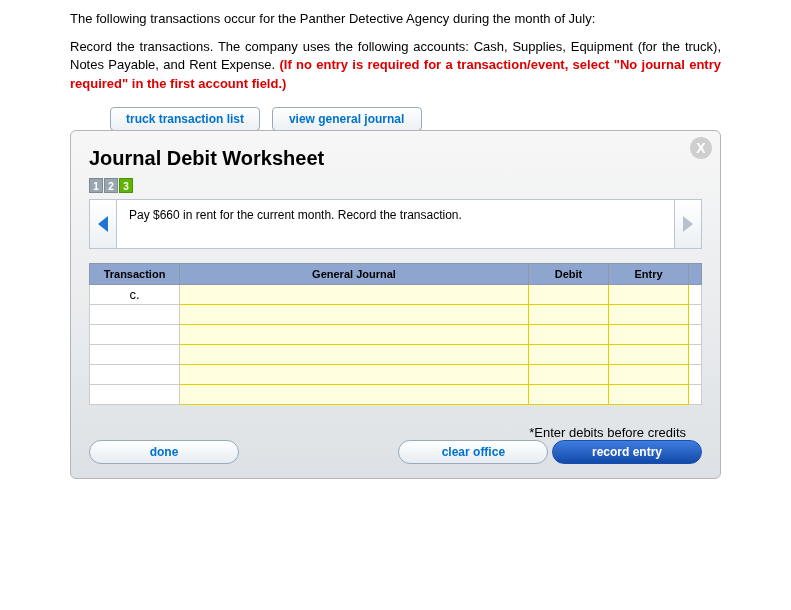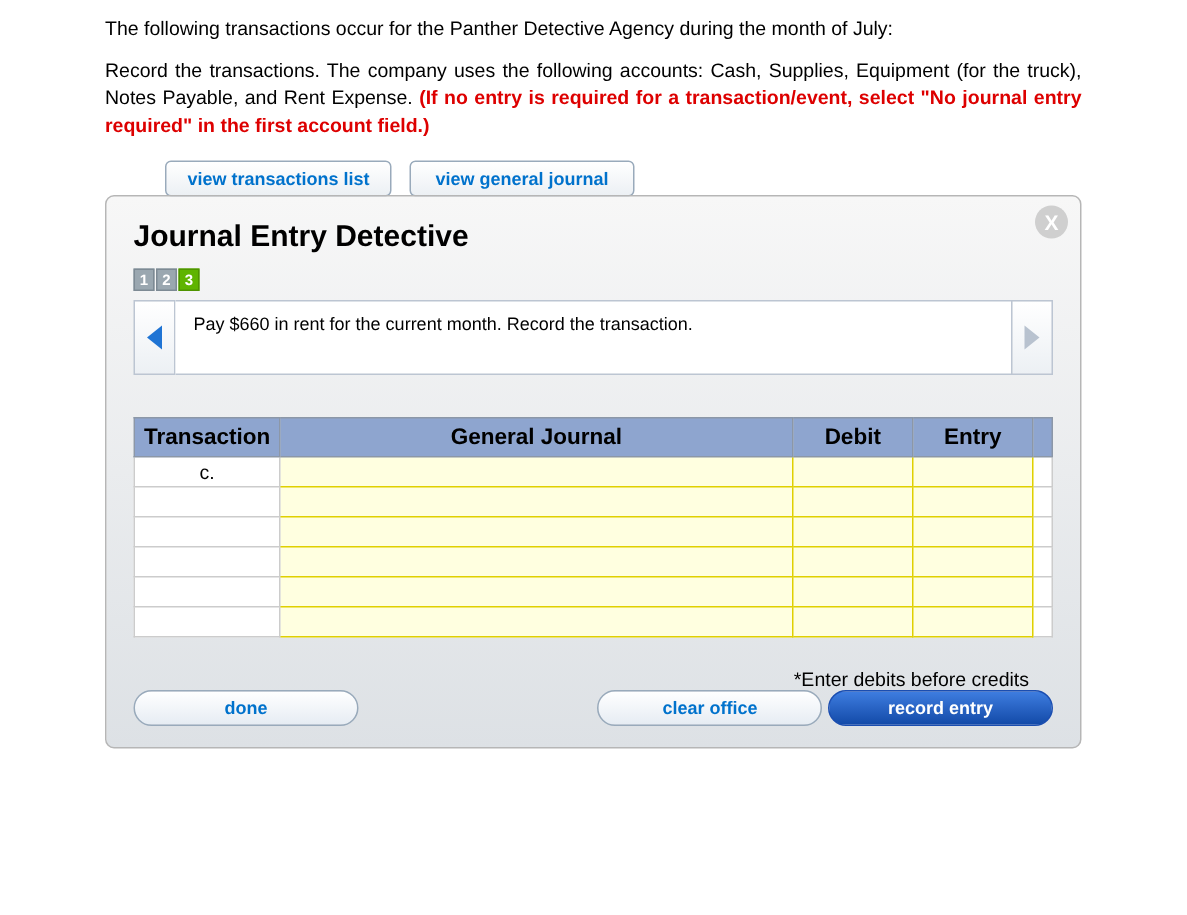--- a/index.html
+++ b/index.html
@@ -27,37 +27,37 @@
     text-align: center; line-height: 22px; font-size: 14px; cursor: pointer;
   }
   .ws-title { font-size: 20px; font-weight: bold; margin: 4px 0 8px 0; }
   .step-boxes { margin-bottom: 6px; }
   .step {
     display: inline-block; width: 14px; height: 15px; line-height: 15px;
     text-align: center; font-size: 10px; font-weight: bold; color: #fff;
     margin-right: 1px; background: #9aa7b0; border:1px solid #7d8a94;
   }
   .step.active { background: #5fb400; border-color:#4f9400;}
-  .prompt-row { display: flex; align-items: stretch; margin-bottom: 28px; }
+  .prompt-row { display: flex; align-items: stretch; margin-bottom: 14px; }
   .nav-arrow {
     width: 28px; background: linear-gradient(#ffffff,#ecf0f4);
     border: 1px solid #bcc5d2; display: flex; align-items: center; justify-content: center;
     cursor: pointer;
   }
   .nav-arrow svg { display:block; }
   .prompt-box {
     flex: 1; background: #fff; border: 1px solid #bcc5d2; border-left: none; border-right:none;
     padding: 8px 12px; font-family: Verdana, sans-serif; font-size: 12px; min-height: 50px;
   }
   table.jr {
     border-collapse: collapse; width: 100%; background: #fff;
   }
   table.jr th {
     background: #8ea5cf; color: #000; font-weight: bold;
-    border: 1px solid #8c97a7; padding: 4px 6px; font-size: 15px;
+    border: 1px solid #8c97a7; padding: 4px 6px; font-size: 11px;
   }
   .th-spacer { background:#8ea5cf; border:1px solid #8c97a7; width:10px;}
   table.jr td {
     border: 1px solid #ccc; height: 20px; padding: 2px 6px;
   }
   table.jr td.in { background: #ffffe0; border:1px solid #e0d000; }
   .col-trans { width: 90px; text-align: center; }
   .col-gj { text-align: center; }
   .col-d, .col-c { width: 80px; }
   .note { text-align: right; font-size: 13px; margin-top: 20px; padding-right: 16px;}
@@ -80,27 +80,27 @@
 </head>
 <body>
 
 <div class="page">
   <p class="intro">The following transactions occur for the Panther Detective Agency during the month of July:</p>
   <p class="instr">
     <span>Record the transactions. </span><span>The company uses the following accounts: Cash, Supplies, Equipment (for the truck), Notes Payable, and Rent Expense. </span><span class="red">(If no entry is required for a transaction/event, select "No journal entry required" in the first account field.)</span>
   </p>
 
   <div class="tabs-row">
-    <span class="tab-btn">view transactions list</span>
+    <span class="tab-btn">truck transaction list</span>
     <span class="tab-btn">view general journal</span>
   </div>
 
   <div class="panel">
     <div class="close-x">X</div>
-    <div class="ws-title">Journal Entry Detective</div>
+    <div class="ws-title">Journal Debit Worksheet</div>
 
     <div class="step-boxes">
       <span class="step">1</span><span class="step">2</span><span class="step active">3</span>
     </div>
 
     <div class="prompt-row">
       <div class="nav-arrow">
         <svg width="14" height="18">
             <polygon points="12,1 12,17 2,9" fill="#1f74d4"></polygon>
           </svg>

